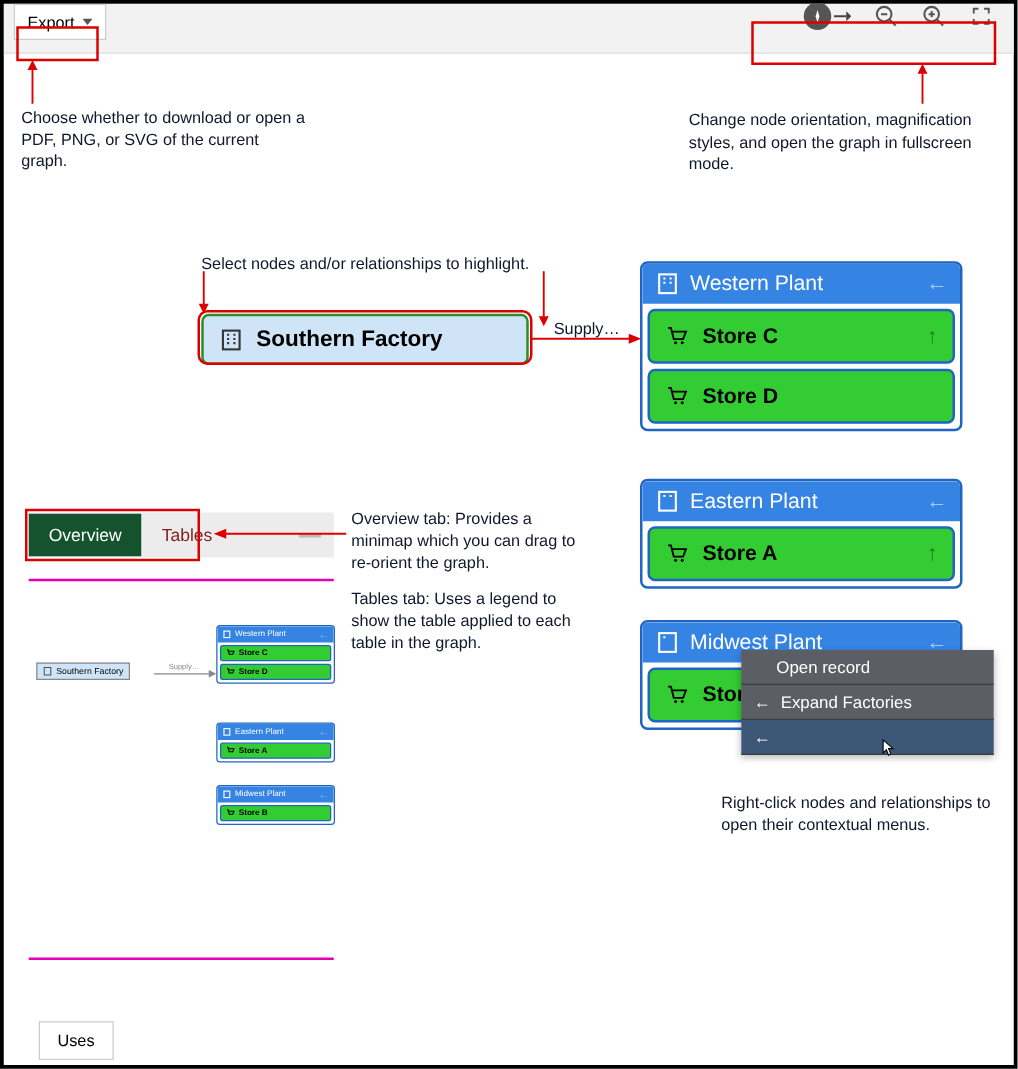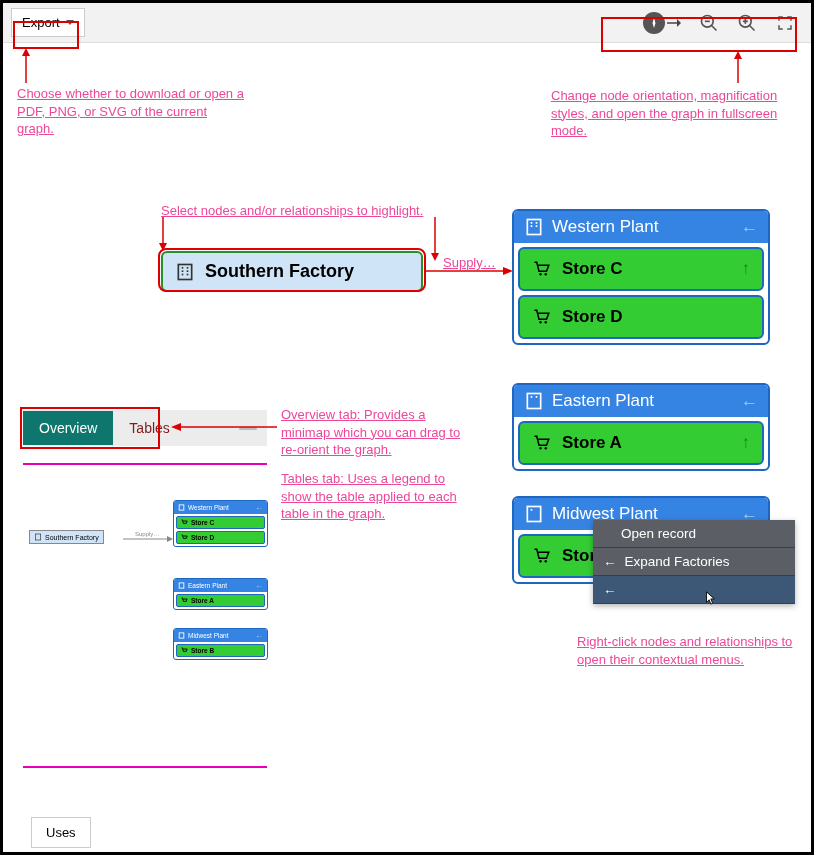--- a/index.html
+++ b/index.html
@@ -9,21 +9,21 @@
   width: 814px;
   height: 855px;
   position: relative;
   border: 3px solid #000;
   overflow: hidden;
 }
 .toolbar {
   background: #f2f2f2;
   height: 40px;
   display: flex;
-  align-items: center;
+  align-items: flex-start;
   padding: 0 8px;
   border-bottom: 1px solid #ddd;
 }
 .export-btn {
   background: #fff;
   border: 1px solid #ccc;
   padding: 6px 10px;
   font-size: 13px;
   cursor: pointer;
   display: flex;
@@ -43,24 +43,23 @@
   gap: 18px;
   padding-right: 8px;
 }
 .icon-btn { width: 20px; height: 20px; cursor: pointer; display: flex; align-items: center; justify-content: center; }
 .compass-circle {
   width: 22px; height: 22px; border-radius: 50%; background: #555;
   display: flex; align-items: center; justify-content: center;
 }
 .annotation {
   position: absolute;
-  color: #ec4899;
+  color: #0f172a;
   font-size: 13px;
   line-height: 1.35;
-  text-decoration: underline;
 }
 .red-box {
   position: absolute;
   border: 2px solid #d00;
   pointer-events: none;
 }
 
 .factory-node {
   position: absolute;
   background: #cfe4f7;
@@ -146,21 +145,21 @@
   background: #ececec;
   display: flex;
   align-items: center;
 }
 .tab {
   padding: 9px 16px;
   font-size: 14px;
   color: #7f1d1d;
   cursor: pointer;
 }
-.tab.active { background: #0f766e; color: #fff; }
+.tab.active { background: #14532d; color: #fff; }
 .tabs-handle {
   margin-left: auto; margin-right: 10px;
   width: 18px; height: 3px; background: #bbb; border-radius: 2px;
 }
 
 .minimap {
   position: absolute;
   left: 20px; top: 460px;
   width: 244px;
   height: 305px;

